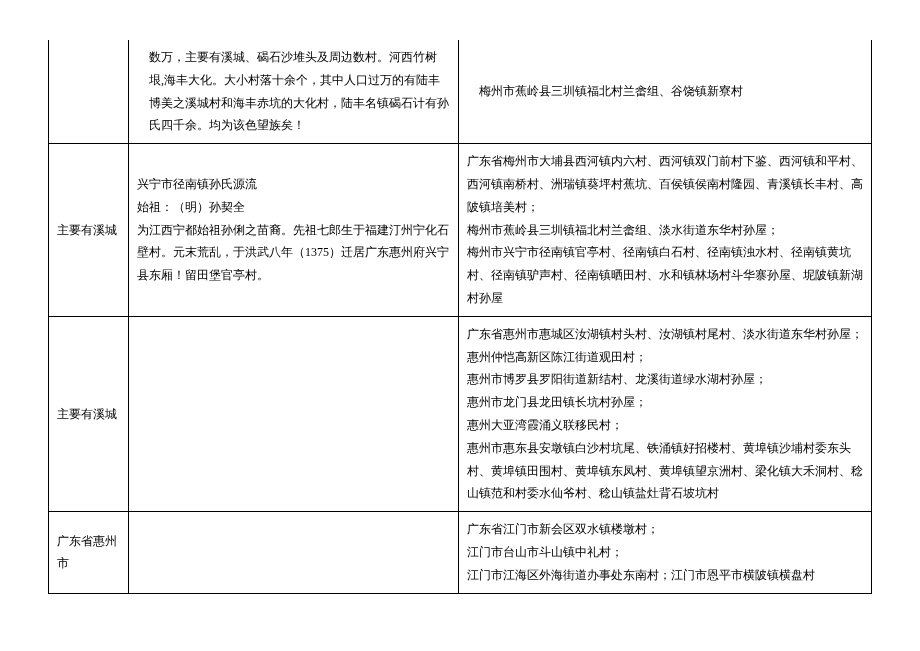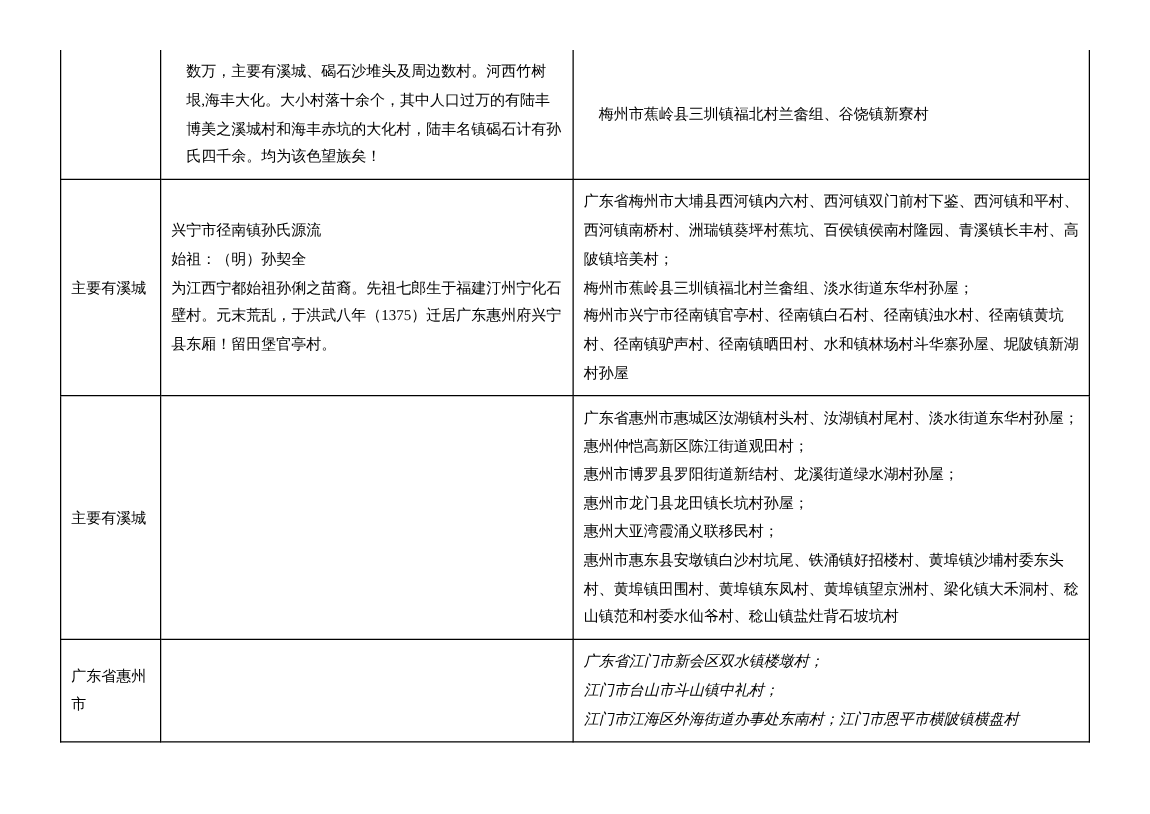--- a/index.html
+++ b/index.html
@@ -63,18 +63,18 @@
       <td style="white-space: pre-line; font-family: Liberation Serif, serif;">广东省惠州市惠城区汝湖镇村头村、汝湖镇村尾村、淡水街道东华村孙屋；
 惠州仲恺高新区陈江街道观田村；
 惠州市博罗县罗阳街道新结村、龙溪街道绿水湖村孙屋；
 惠州市龙门县龙田镇长坑村孙屋；
 惠州大亚湾霞涌义联移民村；
 惠州市惠东县安墩镇白沙村坑尾、铁涌镇好招楼村、黄埠镇沙埔村委东头村、黄埠镇田围村、黄埠镇东凤村、黄埠镇望京洲村、梁化镇大禾洞村、稔山镇范和村委水仙爷村、稔山镇盐灶背石坡坑村</td>
     </tr>
     <tr>
       <td class="c1">广东省惠州市</td>
       <td></td>
-      <td style="white-space: pre-line; font-style: italic;">广东省江门市新会区双水镇楼墩村；
+      <td style="white-space: pre-line;">广东省江门市新会区双水镇楼墩村；
 江门市台山市斗山镇中礼村；
 江门市江海区外海街道办事处东南村；江门市恩平市横陂镇横盘村</td>
     </tr>
   </tbody>
 </table>
 
 </body></html>

